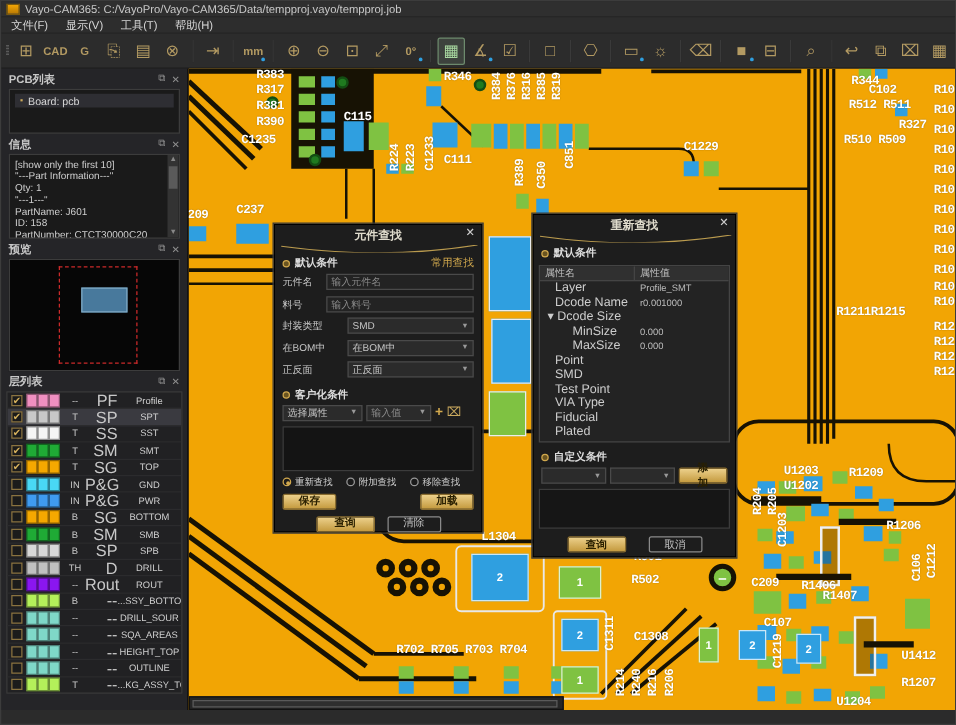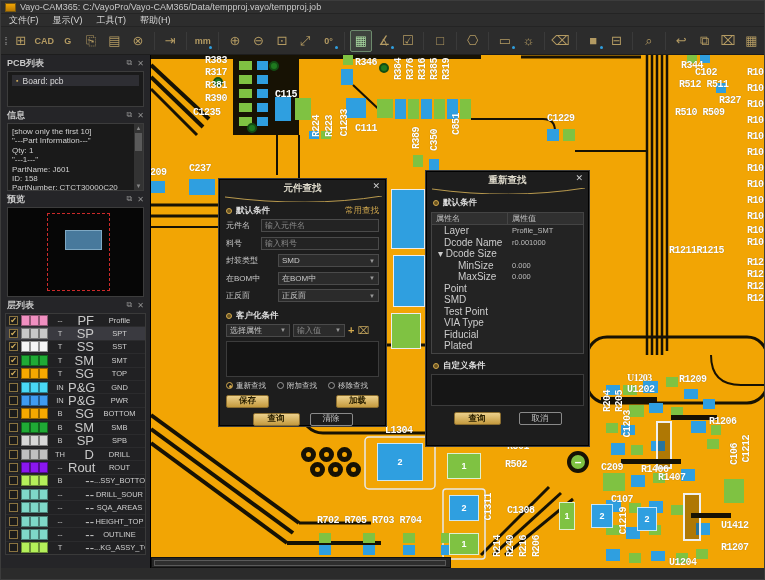--- a/index.html
+++ b/index.html
@@ -670,21 +670,21 @@
       <span class="ssl" style="left: 234px; top: 370px;">L1304</span>
       <span class="ssl" style="left: 356px; top: 386px;">R501</span>
       <span class="ssl" style="left: 354px; top: 404px;">R502</span>
       <span class="ssl" style="left: 356px; top: 450px;">C1308</span>
       <span class="ssl v" style="left: 332px; top: 438px;">C1311</span>
       <span class="ssl" style="left: 166px; top: 460px;">R702 R705 R703 R704</span>
       <span class="ssl v" style="left: 341px; top: 480px;">R214</span>
       <span class="ssl v" style="left: 354px; top: 480px;">R240</span>
       <span class="ssl v" style="left: 367px; top: 480px;">R216</span>
       <span class="ssl v" style="left: 380px; top: 480px;">R206</span>
-      <span class="ssl" style="left: 476px; top: 317px; font-family: Liberation Serif, serif;">U1203</span>
+      <span class="ssl" style="left: 476px; top: 317px;">U1203</span>
       <span class="ssl" style="left: 476px; top: 329px;">U1202</span>
       <span class="ssl" style="left: 528px; top: 319px;">R1209</span>
       <span class="ssl" style="left: 558px; top: 361px;">R1206</span>
       <span class="ssl v" style="left: 451px; top: 335px;">R204</span>
       <span class="ssl v" style="left: 463px; top: 335px;">R205</span>
       <span class="ssl v" style="left: 471px; top: 355px;">C1203</span>
       <span class="ssl" style="left: 450px; top: 407px;">C209</span>
       <span class="ssl" style="left: 490px; top: 409px;">R1406</span>
       <span class="ssl" style="left: 507px; top: 417px;">R1407</span>
       <span class="ssl" style="left: 460px; top: 439px;">C107</span>
@@ -842,20 +842,29 @@
           <div class="qrow">
             <span class="c1" style="padding-left: 12px;">Plated</span>
             <span class="c2"></span>
           </div>
         </div>
     </div>
     <div class="sect">
       <span class="bl"></span>
       <span class="st">自定义条件</span>
     </div>
+    <div class="custrow">
+      <div class="selbox" style="width:52px;">
+          <span class="car">▼</span>
+        </div>
+      <div class="selbox" style="width:52px;">
+          <span class="car">▼</span>
+        </div>
+      <div class="gbtn" style="flex:1;justify-content:center;">添加</div>
+    </div>
     <div class="qbox"></div>
     <div class="btnrow" style="justify-content:center;gap:18px;margin-top:6px;">
       <div class="gbtn">查询</div>
       <div class="obtn">取消</div>
     </div>
   </div>
 
 
 </div>
 

